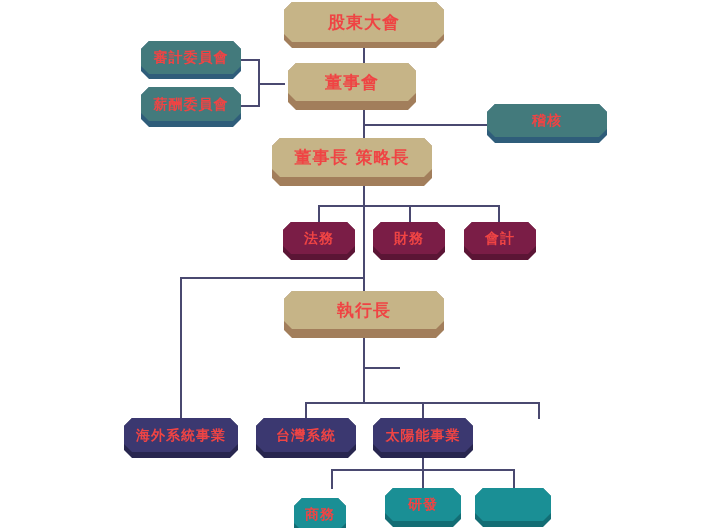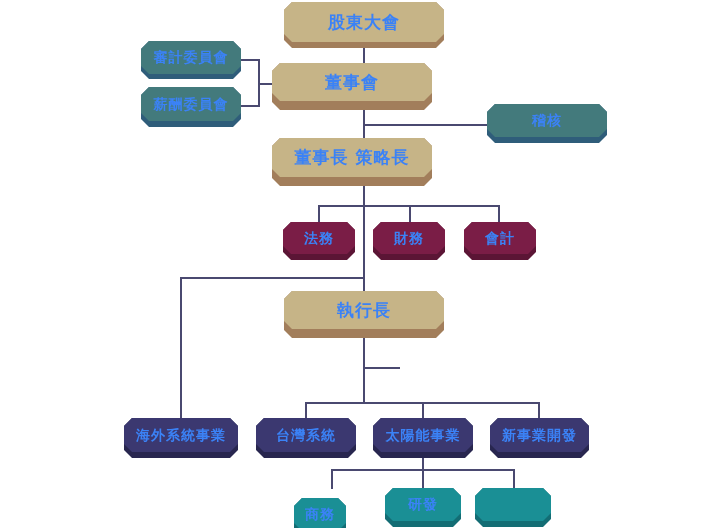--- a/index.html
+++ b/index.html
@@ -5,21 +5,21 @@
   html, body { margin: 0; padding: 0; background: #ffffff; }
   body { width: 728px; height: 528px; position: relative; overflow: hidden;
          font-family: "DejaVu Sans", "Liberation Sans", sans-serif; }
   #chart { position: absolute; left: 0; top: 0; width: 728px; height: 528px; }
   .node { position: absolute; box-sizing: border-box; }
   .node .shade { position: absolute; left: 0; right: 0; bottom: 0; height: 100%;
     clip-path: polygon(8px 0, calc(100% - 8px) 0, 100% 8px, 100% calc(100% - 8px), calc(100% - 8px) 100%, 8px 100%, 0 calc(100% - 8px), 0 8px); }
   .node .top { position: absolute; left: 0; right: 0; top: 0;
     clip-path: polygon(8px 0, calc(100% - 8px) 0, 100% 8px, 100% calc(100% - 8px), calc(100% - 8px) 100%, 8px 100%, 0 calc(100% - 8px), 0 8px); }
   .node .label { position: absolute; left: 0; right: 0; top: 0; text-align: center;
-    color: #3b82f6; font-weight: bold; white-space: nowrap; letter-spacing: 1px; }
+    color: #ef4444; font-weight: bold; white-space: nowrap; letter-spacing: 1px; }
   .line { position: absolute; background: #4a4970; }
 </style>
 </head>
 <body>
 
 <div id="chart">
 
   <div class="line" style="left: 363px; top: 46px; width: 2px; height: 18px; background: rgb(74, 73, 112);"></div>
   <div class="line" style="left: 363px; top: 109px; width: 2px; height: 34px; background: rgb(74, 73, 112);"></div>
   <div class="line" style="left: 364px; top: 124px; width: 124px; height: 2px; background: rgb(74, 73, 112);"></div>
@@ -49,21 +49,21 @@
   <div class="line" style="left: 331px; top: 469px; width: 2px; height: 20px; background: rgb(74, 73, 112);"></div>
   <div class="line" style="left: 422px; top: 469px; width: 2px; height: 20px; background: rgb(74, 73, 112);"></div>
   <div class="line" style="left: 513px; top: 469px; width: 2px; height: 20px; background: rgb(74, 73, 112);"></div>
 
   <div class="node" style="left:284px;top:2px;width:160px;height:46px;">
     <div class="shade" style="background: rgb(162, 126, 91);"></div>
     <div class="top" style="background: rgb(198, 180, 135); height: 40px;"></div>
     <div class="label" style="font-size: 17px; line-height: 40px;">股東大會</div>
   </div>
 
-  <div class="node" style="left:272px;top:63px;width:160px;height:47px;border-radius:7px;">
+  <div class="node" style="left:288px;top:63px;width:128px;height:47px;border-radius:7px;">
     <div class="shade" style="background: rgb(162, 126, 91);"></div>
     <div class="top" style="background: rgb(198, 180, 135); height: 38px;"></div>
     <div class="label" style="font-size: 17px; line-height: 38px;">董事會</div>
   </div>
 
   <div class="node" style="left:141px;top:41px;width:100px;height:38px;">
     <div class="shade" style="background: rgb(47, 93, 122);"></div>
     <div class="top" style="background: rgb(67, 122, 124); height: 33px;"></div>
     <div class="label" style="font-size: 14px; line-height: 33px;">審計委員會</div>
   </div>
@@ -122,25 +122,20 @@
     <div class="top" style="background: rgb(59, 56, 112); height: 34px;"></div>
     <div class="label" style="font-size: 14px; line-height: 34px;">台灣系統</div>
   </div>
 
   <div class="node" style="left:373px;top:418px;width:100px;height:40px;">
     <div class="shade" style="background: rgb(40, 38, 79);"></div>
     <div class="top" style="background: rgb(59, 56, 112); height: 34px;"></div>
     <div class="label" style="font-size: 14px; line-height: 34px;">太陽能事業</div>
   </div>
 
-  <div class="node" style="left:490px;top:418px;width:99px;height:40px;">
-    <div class="shade" style="background: rgb(40, 38, 79);"></div>
-    <div class="top" style="background: rgb(59, 56, 112); height: 34px;"></div>
-    <div class="label" style="font-size: 14px; line-height: 34px;">新事業開發</div>
-  </div>
 
   <div class="node" style="left:294px;top:498px;width:52px;height:39px;">
     <div class="shade" style="background: rgb(19, 109, 116);"></div>
     <div class="top" style="background: rgb(26, 143, 149); height: 33px;"></div>
     <div class="label" style="font-size: 14px; line-height: 33px;">商務</div>
   </div>
 
   <div class="node" style="left:385px;top:488px;width:76px;height:39px;">
     <div class="shade" style="background: rgb(19, 109, 116);"></div>
     <div class="top" style="background: rgb(26, 143, 149); height: 33px;"></div>

